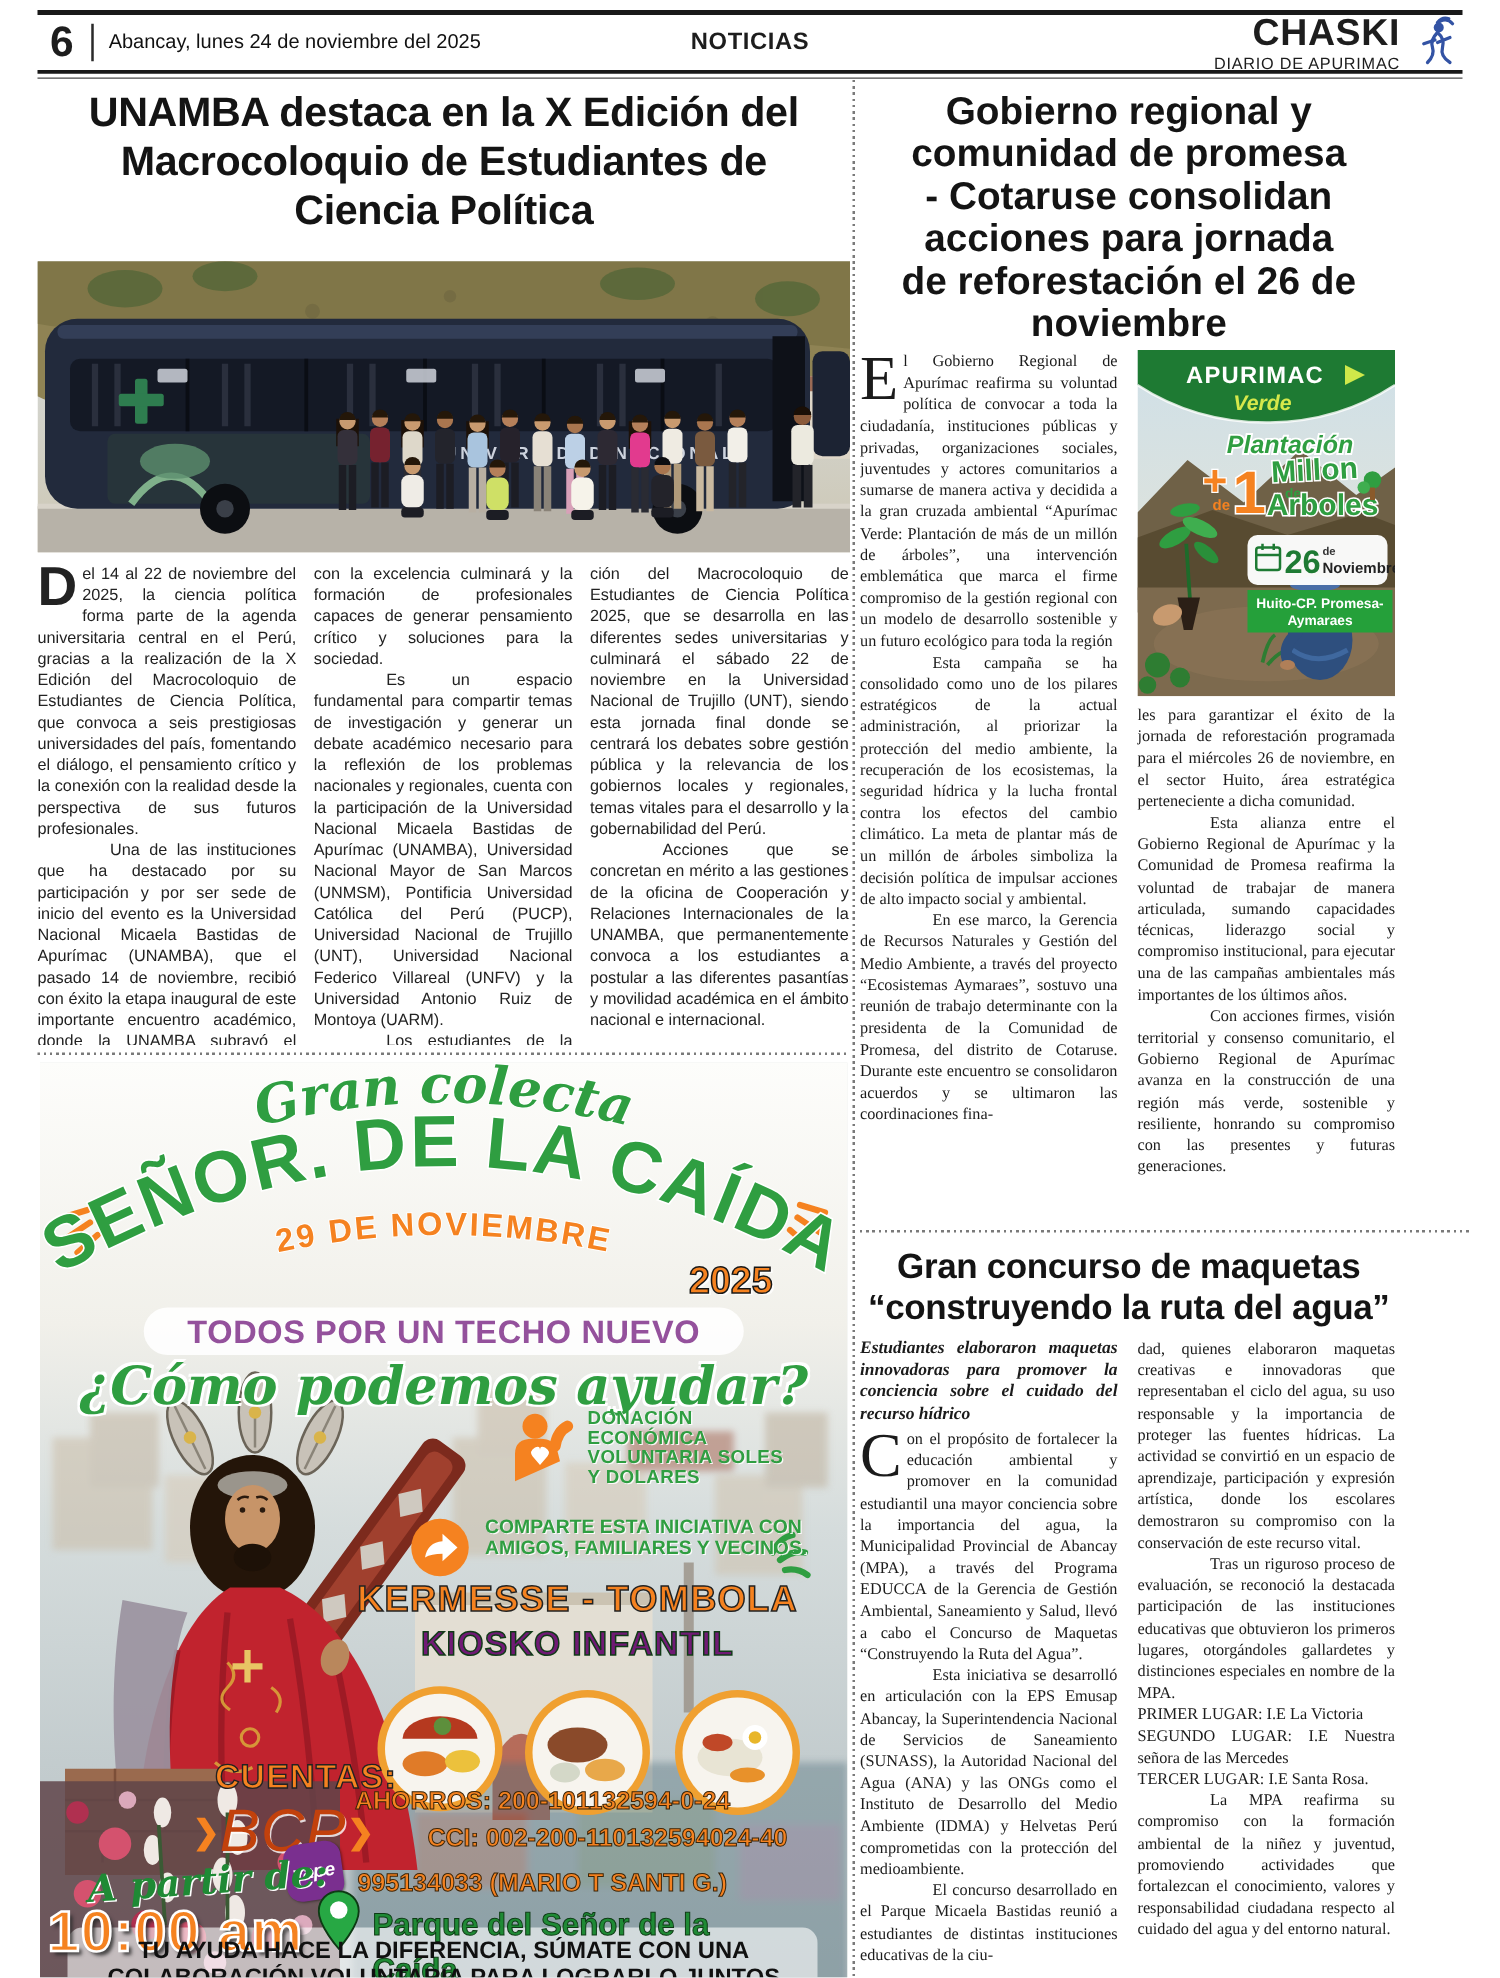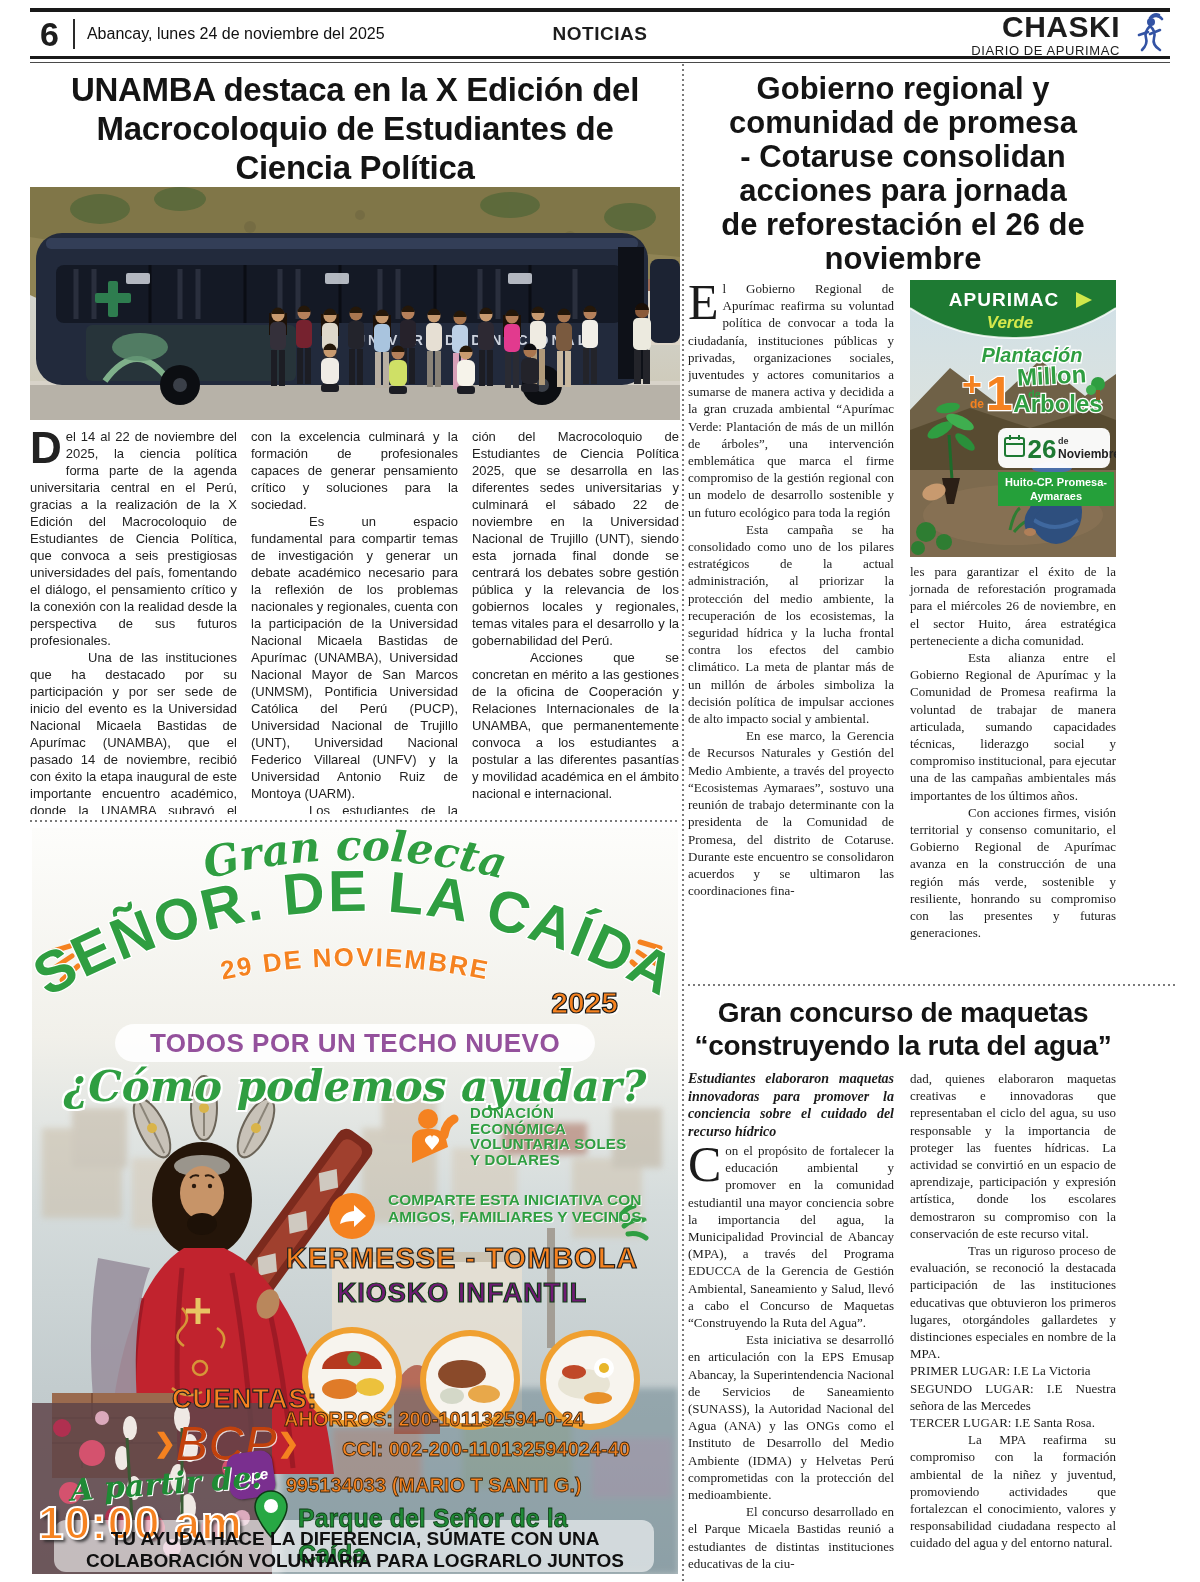--- a/index.html
+++ b/index.html
@@ -21,21 +21,21 @@
   .brand-wrap { margin-left:auto; display:flex; align-items:center; gap:6px; }
   .brand-text { text-align:right; line-height:1; }
   .brand-name { font-size:30px; font-weight:bold; letter-spacing:.5px; }
   .brand-sub { font-size:13px; letter-spacing:.6px; margin-top:2px; }
   
   .vdiv { position:absolute; left:682px; top:64px; bottom:0; width:2px;
           background-image:repeating-linear-gradient(to bottom,#7a7a7a 0 2px,transparent 2px 5px); }
   .hdiv { height:2px; background-image:repeating-linear-gradient(to right,#7a7a7a 0 2px,transparent 2px 5px); }
   
   .sec-left { position:absolute; left:30px; top:64px; width:650px; }
-  .title-left { margin:6px 0 0; font-size:33px; line-height:39px; font-weight:bold; text-align:center; color:#141414; letter-spacing:-.3px; }
+  .title-left { margin:6px 0 22px; font-size:33px; line-height:39px; font-weight:bold; text-align:center; color:#141414; letter-spacing:-.3px; }
   .photo-bus { display:block; width:650px; height:233px; }
   .cols { display:flex; gap:14px; margin-top:8px; height:386px; overflow:hidden;
           text-align:justify; font-size:13px; line-height:17px; color:#222; }
   .cols .col { width:207px; }
   .cols p, .scol p { margin:0; }
   p.ind { text-indent:58px; }
   .dropcap-sans { float:left; font-size:44px; line-height:35px; font-weight:bold; padding:2px 4px 0 0; }
   .dropcap-serif { float:left; font-size:50px; line-height:40px; padding:2px 4px 0 0; font-family:"Liberation Serif", serif; }
   .hdiv-left { margin-top:6px; }
   

